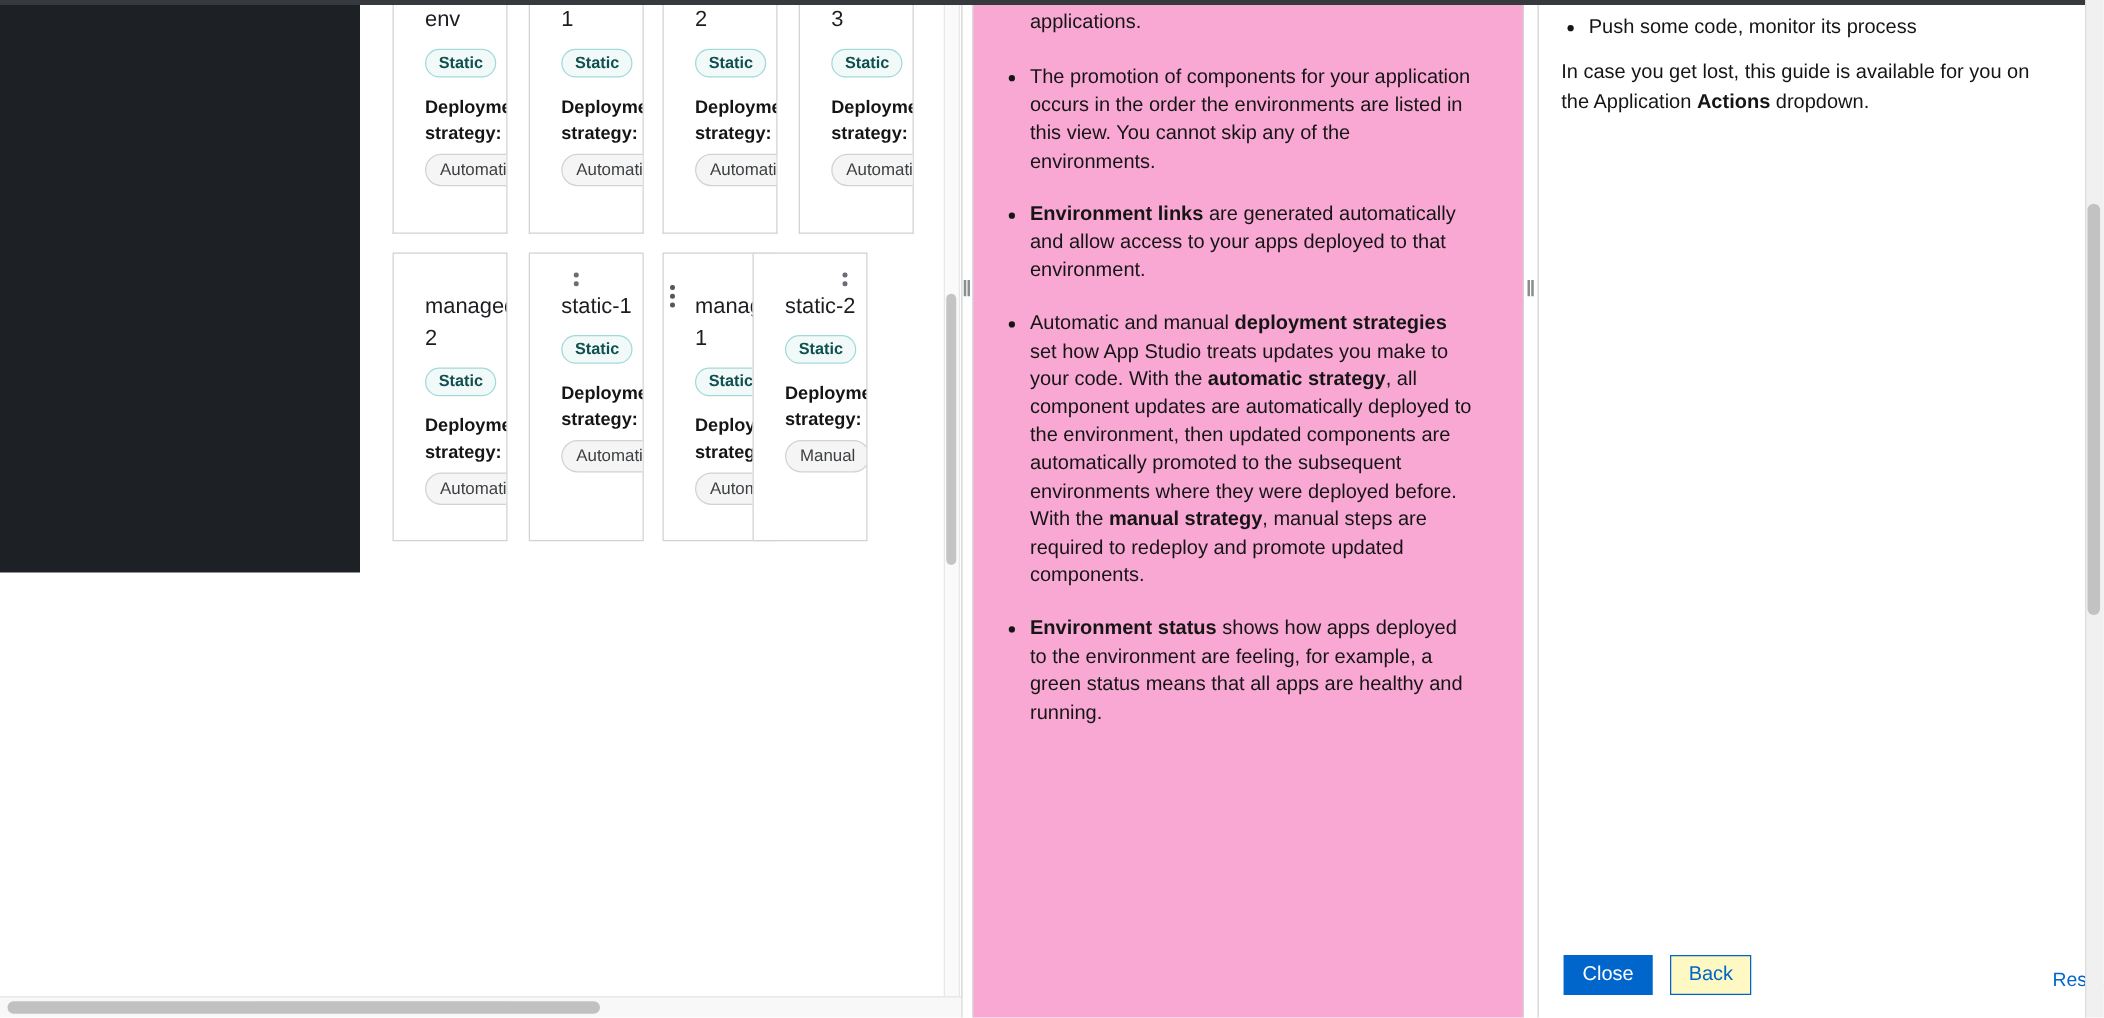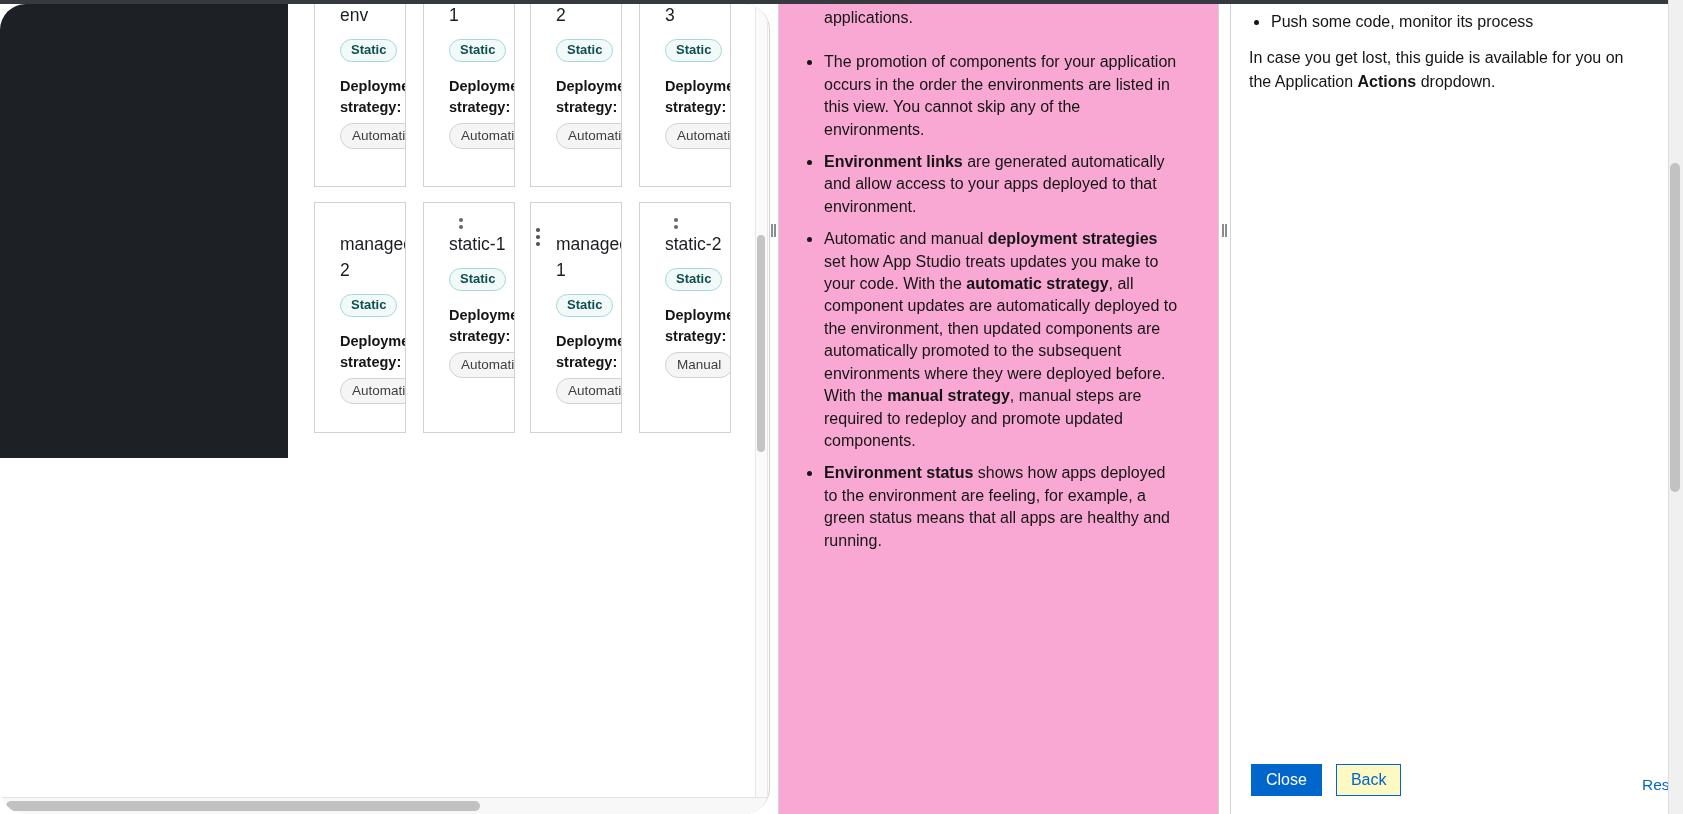--- a/index.html
+++ b/index.html
@@ -5,21 +5,21 @@
   * { margin:0; padding:0; box-sizing:border-box; }
   html,body { width:1683px; height:814px; overflow:hidden; background:#fff;
               font-family:"Liberation Sans", sans-serif; color:#151515; }
   .abs { position:absolute; }
 
   
   #top-strip { left:0; top:0; width:1668px; height:4px; background:#36393e; }
 
   
   #left-panel { left:0; top:4px; width:770px; height:810px; background:#fff;
-                border-right:1px solid #d2d2d2; overflow:hidden;border-radius:26px; }
+                border-right:1px solid #d2d2d2; overflow:hidden; }
   #dark-nav { left:0; top:0; width:288px; height:454px; background:#1d2025; }
 
   .card { position:absolute; width:92px; height:231px; background:#fff;
           border:1px solid #d2d2d2; overflow:hidden; padding-left:25px; }
   .card.row1 { top:-48px; padding-top:46px; border-top:none; }
   .card.row2 { top:198px; padding-top:28px; }
   .card-title { font-size:17.5px; line-height:26px; color:#1b1d21; white-space:normal; }
   .badge-wrap { margin-top:11px; }
   .badge { display:inline-block; font-size:13px; font-weight:700; color:#0f4f4f;
            background:#f2f9f9; border:1px solid #a2d9d9; border-radius:12px;
@@ -45,21 +45,21 @@
   .grip { width:5px; height:13px; border-left:2px solid #8a8d90; border-right:2px solid #8a8d90; }
   #grip-left { left:771px; top:224px; }
   #grip-right { left:1222px; top:224px; }
 
   
   #middle-panel { left:778px; top:4px; width:441px; height:810px; background:#f9a8d4;
                   border-left:1px solid #d2d2d2; border-right:1px solid #d2d2d2; }
   #middle-panel .fragment { margin:3px 0 0 45px; font-size:16px; line-height:22.4px; }
   .blist { list-style:none; margin:22px 0 0 28px; }
   .blist li { position:relative; padding-left:17px; margin-bottom:10px;
-              font-size:16px; line-height:22.4px; width:375px; }
+              font-size:16px; line-height:22.4px; width:375px;margin-top:20px; }
   .blist li::before { content:""; position:absolute; left:0; top:9px; width:5px;
                       height:5px; border-radius:50%; background:#151515; }
   #note-block { margin:48px 0 30px 25px; border-left:5px solid #d2d2d2;
                 padding:12px 0 12px 26px; width:345px; font-size:16px; line-height:24.5px; }
   .blist.after-note { margin-top:0; }
   b, .seg-b { font-weight:700; }
 
   
   #right-panel { left:1230px; top:4px; width:534px; height:810px; background:#fff;
                  border-left:1px solid #d2d2d2; }
@@ -125,21 +125,21 @@
       <div class="badge-wrap"><span class="badge">Static</span></div>
       <div class="strategy-label">Deployment strategy:</div>
       <div class="pill-wrap"><span class="pill">Automatic</span></div>
     </div>
       <div class="card row2" style="left: 530px;">
       <div class="card-title">managed-1</div>
       <div class="badge-wrap"><span class="badge">Static</span></div>
       <div class="strategy-label">Deployment strategy:</div>
       <div class="pill-wrap"><span class="pill">Automatic</span></div>
     </div>
-      <div class="card row2" style="left: 639px;">
+      <div class="card row2" style="left: 602px;">
       <div class="card-title">static-2</div>
       <div class="badge-wrap"><span class="badge">Static</span></div>
       <div class="strategy-label">Deployment strategy:</div>
       <div class="pill-wrap"><span class="pill">Manual</span></div>
     </div>
     </div>
 
   <div class="kebab partial abs" style="left:459px; top:214px;">
       <i></i>
       <i></i>

